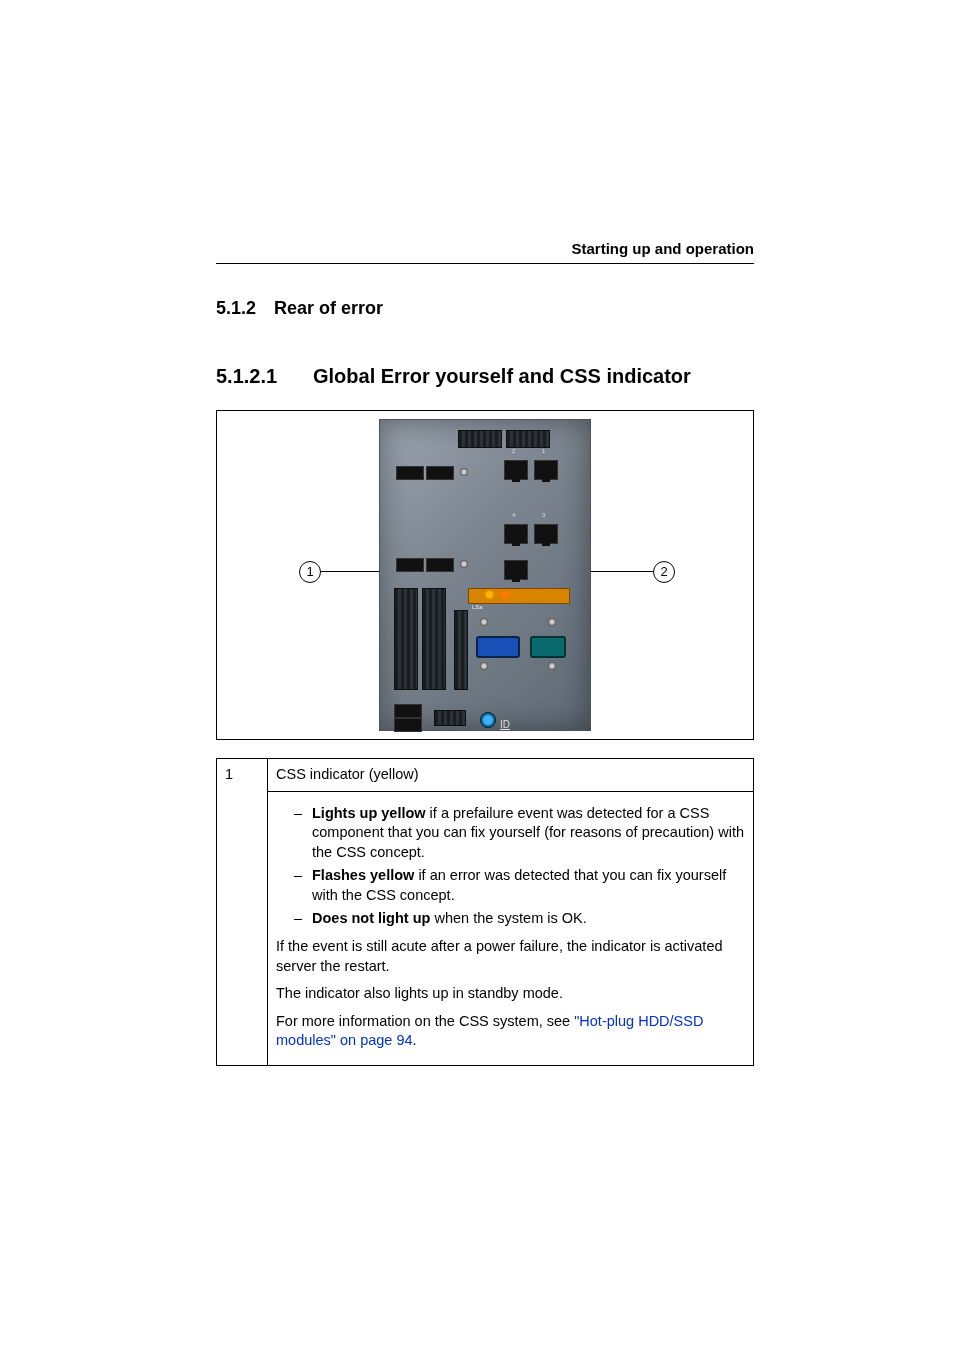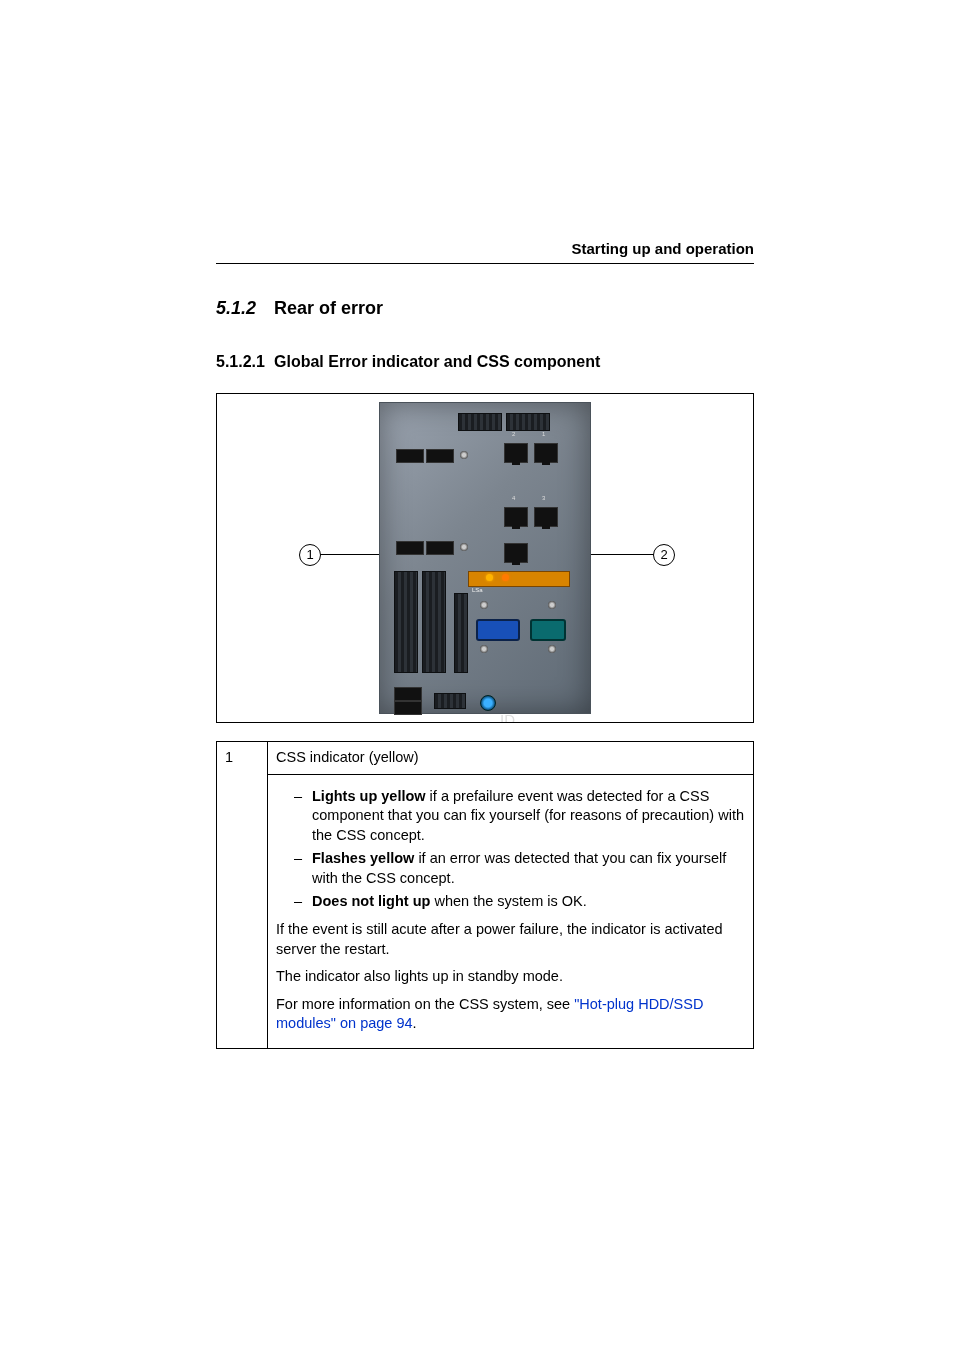--- a/index.html
+++ b/index.html
@@ -26,28 +26,28 @@
   }
   .section-heading {
     margin-top: 34px;
     display: flex;
     align-items: baseline;
     font-weight: bold;
     font-size: 18px;
   }
   .section-heading .num {
     width: 58px;
-    font-style: italic;
   }
   .subsection-heading {
-    margin-top: 34px;
+    margin-top: 46px;
     display: flex;
     align-items: baseline;
     font-weight: bold;
-    font-size: 16px;
+    font-size: 20px;
+    gap: 39px;
   }
   .subsection-heading .num {
     width: 58px;
   }
 
   .figure-frame {
     margin-top: 22px;
     border: 1px solid #000;
     height: 328px;
     position: relative;
@@ -149,21 +149,21 @@
 
   <div class="running-header">Starting up and operation</div>
 
   <div class="section-heading">
     <span class="num">5.1.2</span>
     <span>Rear of error</span>
   </div>
 
   <div class="subsection-heading">
     <span class="num">5.1.2.1</span>
-    <span>Global Error indicator and CSS component</span>
+    <span>Global Error yourself and CSS indicator</span>
   </div>
 
   <div class="figure-frame">
 
     <div class="callout-line" style="left:100px; top:160px; width:90px;"></div>
     <div class="callout-num" style="left:82px; top:150px;">1</div>
     <div class="callout-line" style="left:348px; top:160px; width:90px;"></div>
     <div class="callout-num" style="left:436px; top:150px;">2</div>
 
     <div class="panel">
@@ -205,21 +205,21 @@
       <div class="vga" style="left:96px; top:216px;"></div>
       <div class="serial" style="left:150px; top:216px;"></div>
       <div class="screw" style="left:100px; top:242px;"></div>
       <div class="screw" style="left:168px; top:242px;"></div>
 
       <div class="usb" style="left:14px; top:284px;"></div>
       <div class="usb" style="left:14px; top:298px;"></div>
       <div class="vent" style="left:54px; top:290px; width:30px; height:14px;"></div>
 
       <div class="idbtn" style="left:100px; top:292px;"></div>
-      <span class="label-tag" style="left:120px; top:308px; font-size:15px;text-decoration:underline;">ID</span>
+      <span class="label-tag" style="left:120px; top:299px; font-size:10px;text-decoration:underline;">ID</span>
     </div>
   </div>
 
   <table class="desc-table">
     <tbody>
         <tr>
       <td class="idx" rowspan="2">1</td>
       <td>CSS indicator (yellow)</td>
     </tr>
     <tr>

